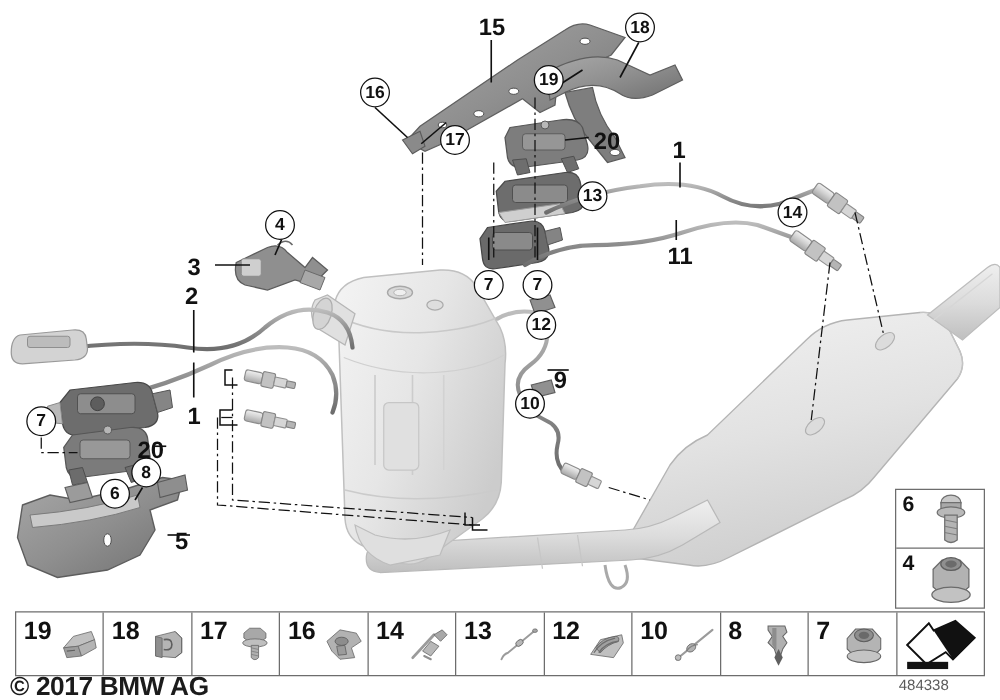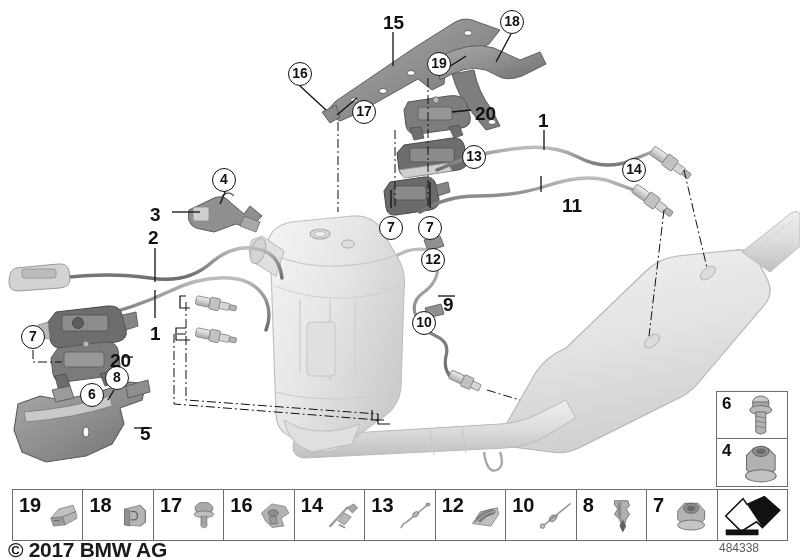--- a/index.html
+++ b/index.html
@@ -448,21 +448,21 @@
   <div class="callout" style="left:418px;top:216px;">7</div>
   <div class="callout" style="left:421px;top:248px;">12</div>
   <div class="callout" style="left:412px;top:311px;">10</div>
   <div class="callout" style="left:21px;top:325px;">7</div>
   <div class="callout" style="left:105px;top:366px;">8</div>
   <div class="callout" style="left:80px;top:383px;">6</div>
 
   <div class="plainnum" style="left:383px;top:12px;text-align:right;">15</div>
   <div class="plainnum" style="left:475px;top:103px;">20</div>
   <div class="plainnum" style="left:538px;top:110px;">1</div>
-  <div class="plainnum" style="left:534px;top:195px;margin-left:28px;">11</div>
+  <div class="plainnum" style="left:534px;top:195px;">11</div>
   <div class="plainnum" style="left:150px;top:204px;">3</div>
   <div class="plainnum" style="left:148px;top:227px;">2</div>
   <div class="plainnum" style="left:150px;top:323px;">1</div>
   <div class="plainnum" style="left:443px;top:294px;">9</div>
   <div class="plainnum" style="left:110px;top:350px;">20</div>
   <div class="plainnum" style="left:140px;top:423px;">5</div>
 
   <div id="side-boxes">
     <div class="side-cell">
       <div class="side-num">6</div>

